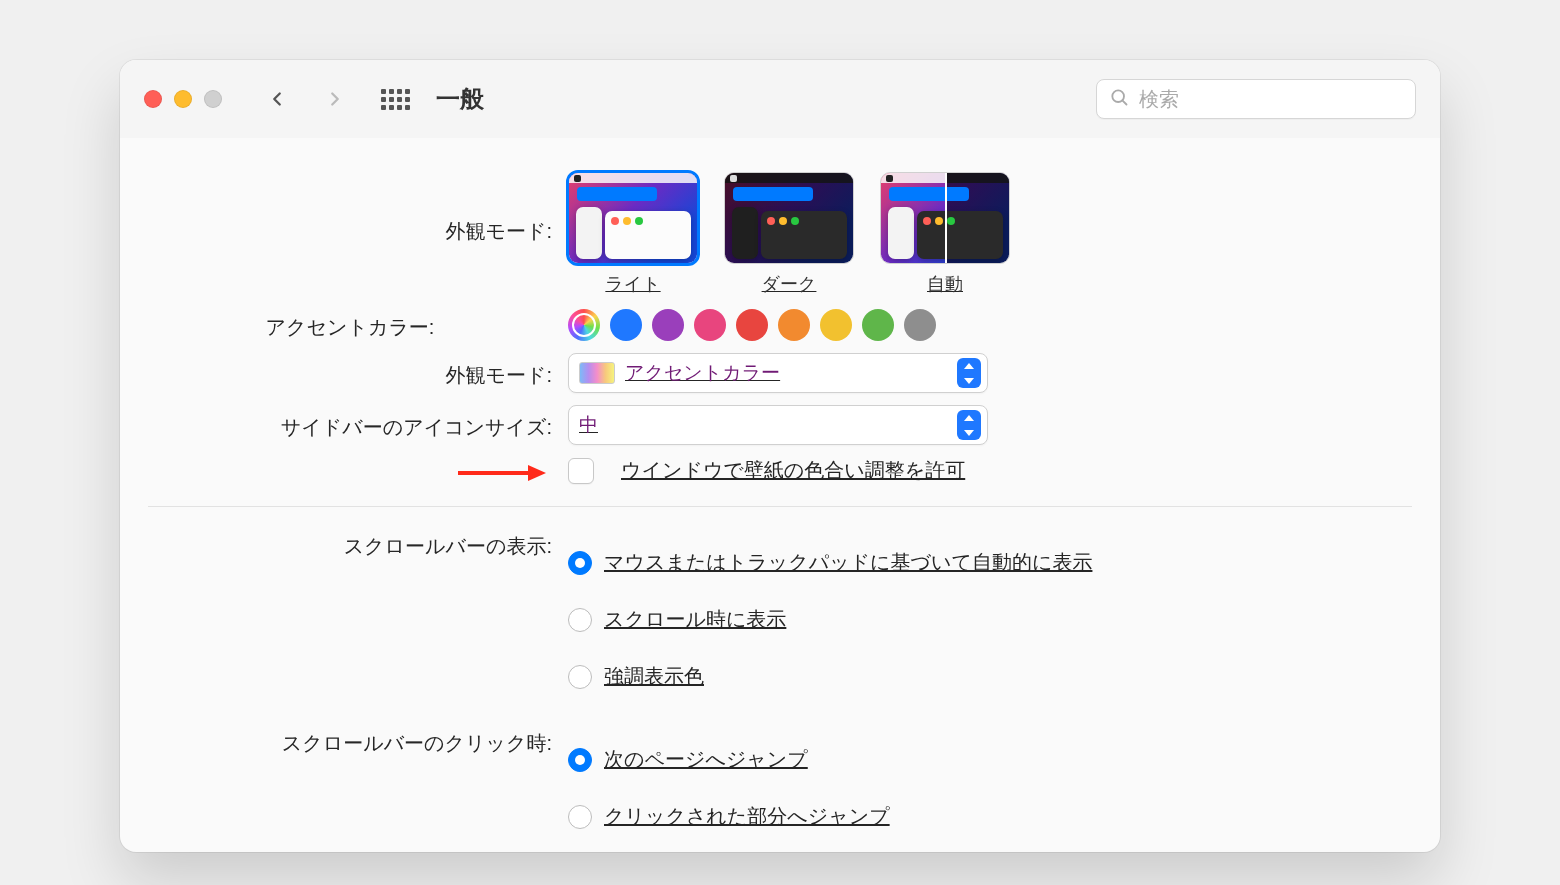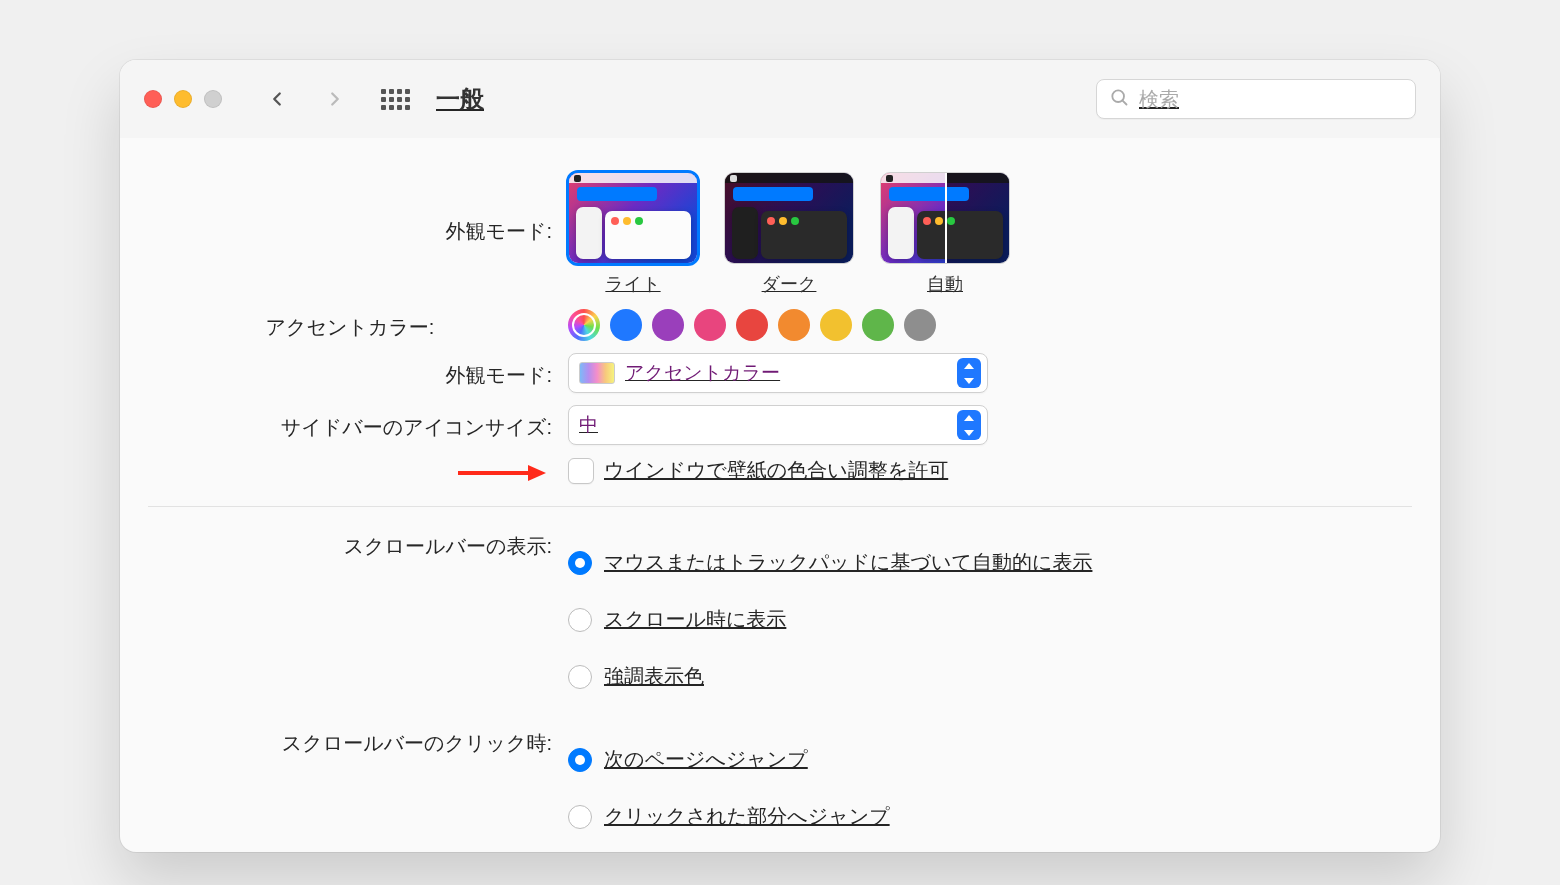--- a/index.html
+++ b/index.html
@@ -18,21 +18,20 @@
     width: 1320px;
     margin: 0 auto;
   }
   .toolbar {
     height: 78px;
     background: #f5f5f5;
     display: flex;
     align-items: center;
     padding: 0 24px;
     gap: 20px;
-    text-decoration: underline;
   }
   .traffic { display: flex; gap: 12px; margin-right: 16px; }
   .dot { width: 18px; height: 18px; border-radius: 50%; }
   .dot.red { background: #ff5f57; border: 1px solid rgba(0,0,0,.08); }
   .dot.yellow { background: #febc2e; border: 1px solid rgba(0,0,0,.08); }
   .dot.green { background: #d0d0d0; border: 1px solid rgba(0,0,0,.08); }
   .nav-arrow { color: #888; padding: 6px 8px; cursor: default; display:flex; align-items:center; }
   .nav-arrow.enabled { color: #444; cursor: pointer; }
   .grid-btn { width: 30px; height: 30px; display: flex; align-items: center; justify-content: center; cursor:pointer; margin-left: 6px; margin-right: 6px; }
   .grid-dots { display:grid; grid-template-columns: repeat(4,1fr); gap:3px; }
@@ -89,21 +88,21 @@
   .select {
     display:flex; align-items:center; gap:10px; background:#fff;
     border:1px solid #d0d0d0; border-radius:8px; height:40px; width:420px;
     padding:0 6px 0 10px; box-shadow: 0 1px 2px rgba(0,0,0,.04);
   }
   .select .swatch { width:36px; height:22px; border-radius:3px; background:linear-gradient(90deg,#7dbaf7,#b48ef0,#f48eca,#f7c97d,#f6f37d); border:1px solid #ccc; }
   .select .txt { flex:1; font-size:19px; color:#701a75; }
   .stepper { width:24px; height:30px; border-radius:6px; background:#1f78ff; display:flex; flex-direction:column; overflow:hidden; }
   .stepper div { flex:1; display:flex; align-items:center; justify-content:center; }
   .stepper svg { width:10px; height:8px; }
-  .checkbox-row { display:flex; align-items:center; gap:10px; }
+  .checkbox-row { display:flex; align-items:center; gap:27px; }
   .checkbox {
     width:26px; height:26px; border-radius:6px; background:#fff;
     border:1px solid #c8c8c8; box-shadow: 0 1px 1px rgba(0,0,0,.04);
     cursor:pointer;
   }
   .arrow-annot { display:flex; align-items:center; margin-right:6px; }
   .arrow-annot svg { width:90px; height:20px; }
   .divider { height:1px; background:#e2e2e2; margin: 22px 0; }
   .radio-group { display:flex; flex-direction:column; gap:10px; }
   .radio-item { display:flex; align-items:center; gap:12px; cursor:pointer;margin-top:20px; }

